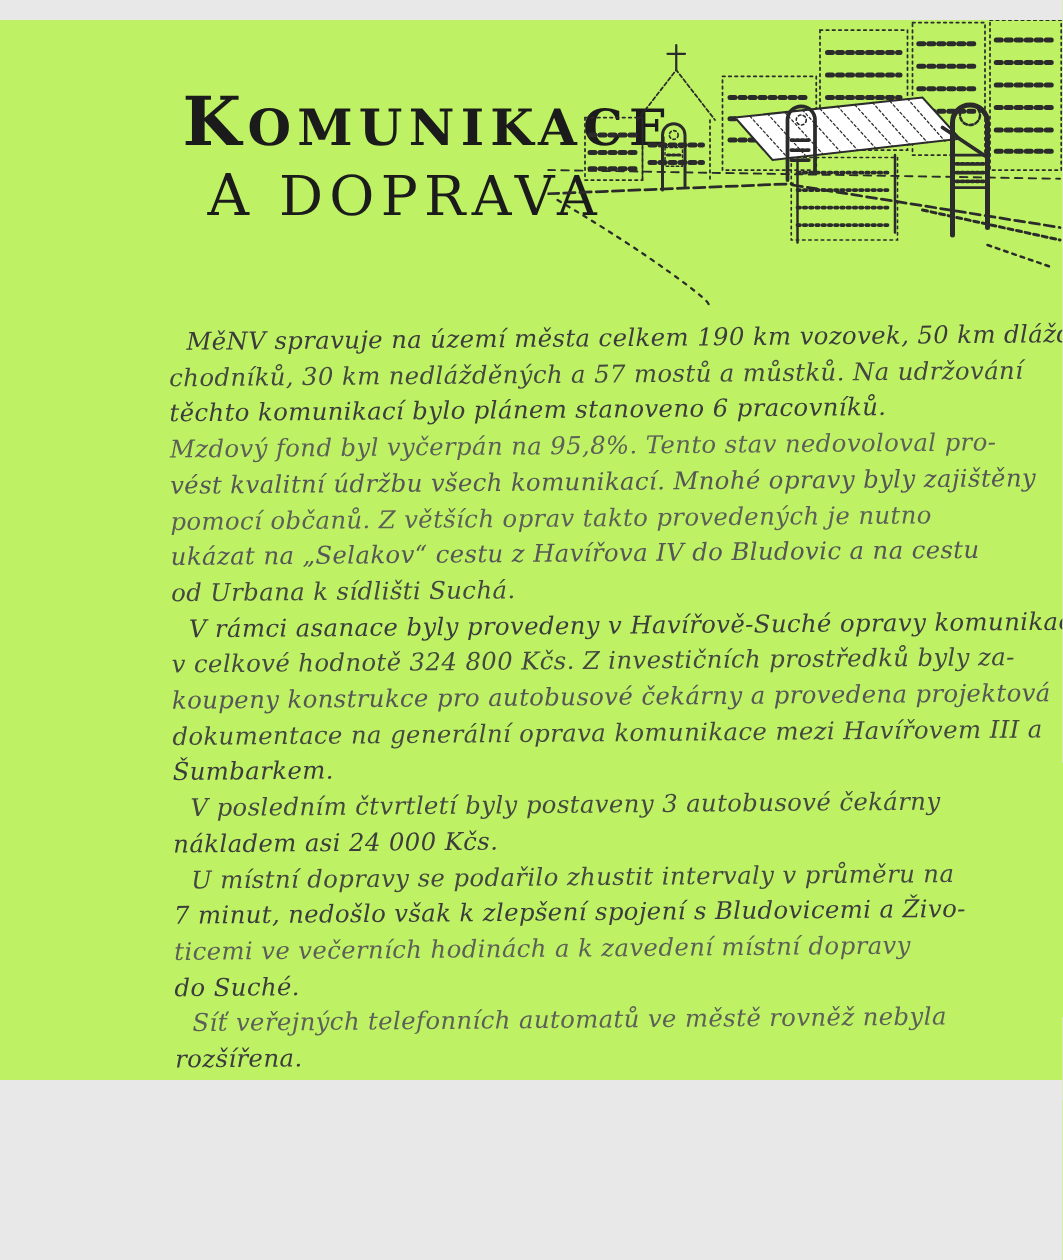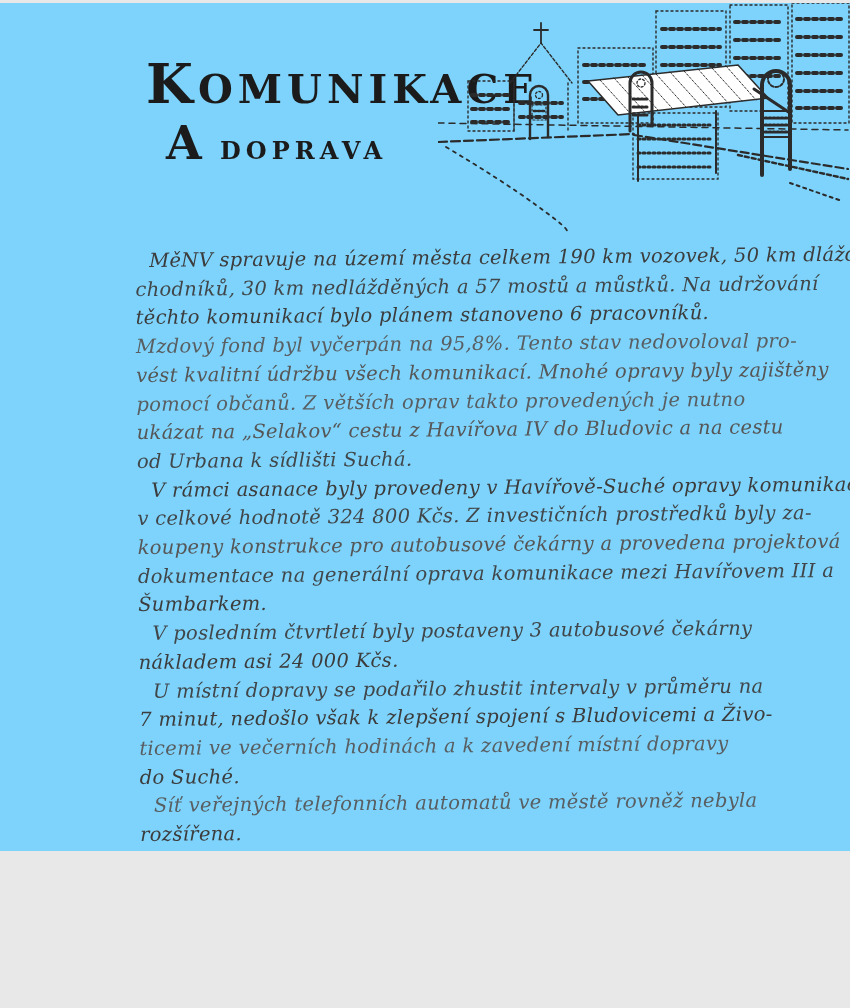--- a/index.html
+++ b/index.html
@@ -1,31 +1,31 @@
 <!DOCTYPE html>
 <html><head>
 <meta charset="utf-8">
 <style>
   html,body{margin:0;padding:0;background:#e8e8e8;}
   .page{
-    position:relative;width:850px;height:848px;margin:3px auto;
-    background:#7dd3fc;overflow:hidden;
+    position:relative;width:850px;height:848px;margin:16px auto;
+    background:#bef264;overflow:hidden;
     font-family:"DejaVu Serif",serif;
   }
   
   .title{position:absolute;left:146px;top:52px;color:#1b1b1b;}
   .title-line1{
     font-family:"DejaVu Serif",serif;font-weight:bold;
     font-size:40px;letter-spacing:5px;line-height:1.1;
     text-transform:uppercase;
   }
   .title-line1::first-letter{font-size:54px;}
   .title-line2{
-    font-family:"DejaVu Serif",serif;font-weight:bold;
-    font-size:24px;letter-spacing:5px;line-height:1.1;
+    font-family:"DejaVu Serif",serif;font-weight:normal;
+    font-size:44px;letter-spacing:5px;line-height:1.1;
     margin-left:20px;margin-top:4px;text-transform:uppercase;
   }
   .title-line2::first-letter{font-size:46px;}
   
   .illustration{position:absolute;left:438px;top:0;}
   
   .body-text{
     position:absolute;left:135px;top:244px;width:690px;
     transform:rotate(-0.5deg);transform-origin:left top;
   }

